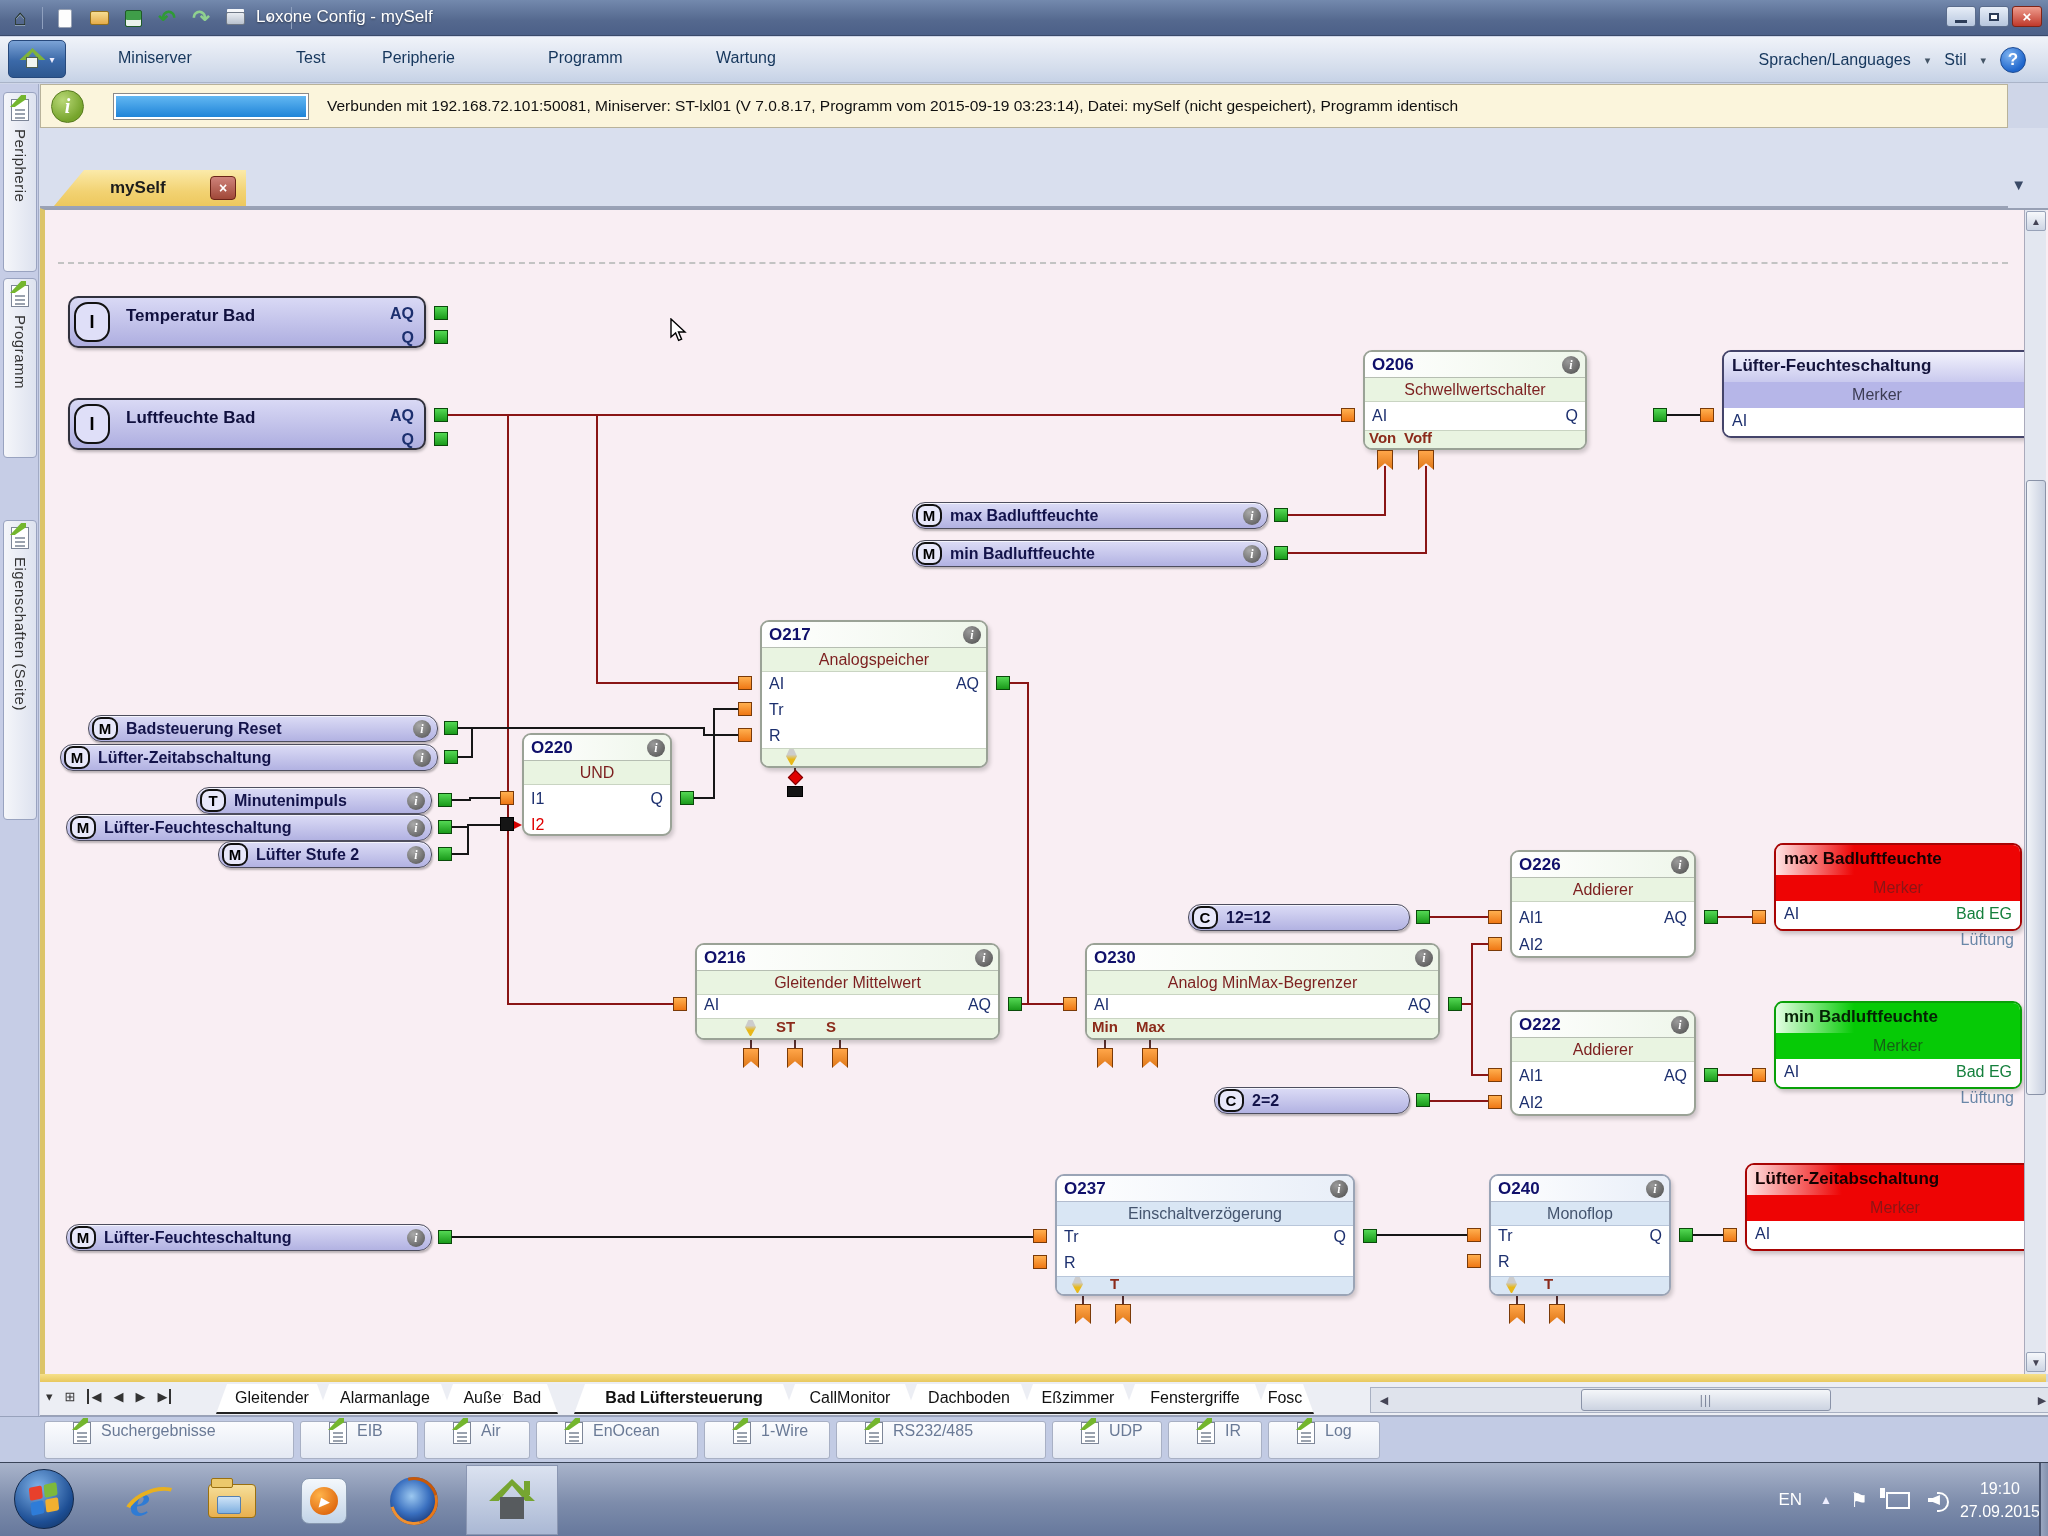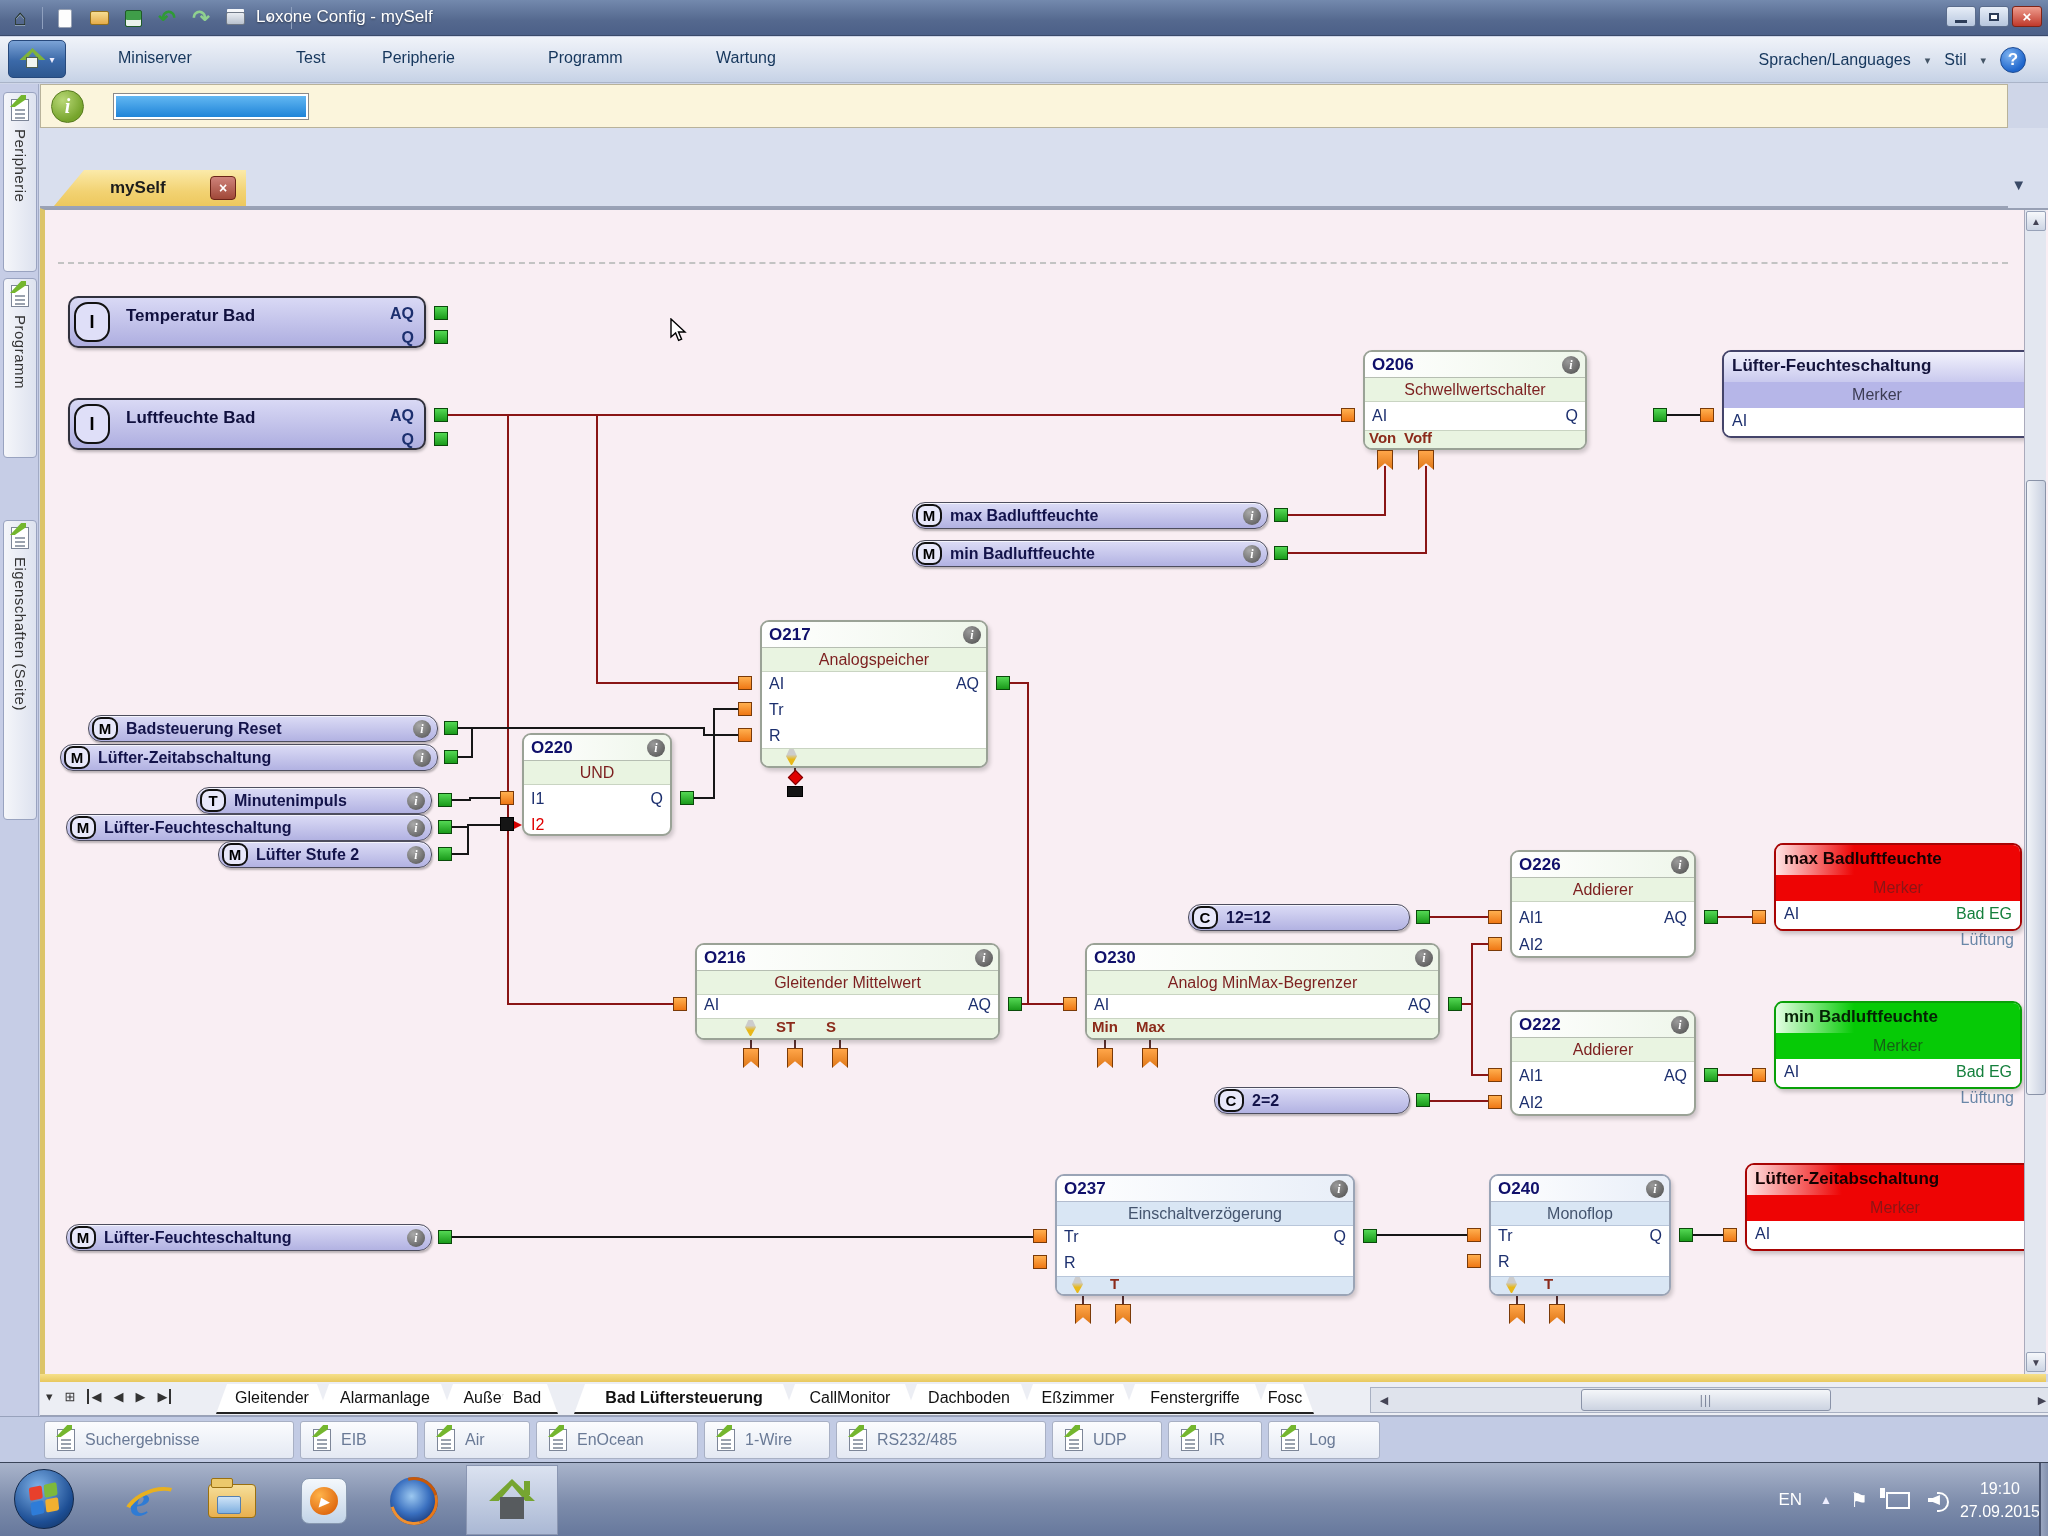--- a/index.html
+++ b/index.html
@@ -189,21 +189,21 @@
     filter:drop-shadow(0 0 1px #555);}
   .ptab.active{font-weight:bold;z-index:3;}
   .hscroll{position:absolute;top:5px;height:26px;background:#dfe3ec;border:1px solid #a8b0c2;}
   .harrow{position:absolute;top:1px;width:22px;height:22px;font-size:11px;color:#445;display:flex;align-items:center;justify-content:center;}
   .hthumb{position:absolute;top:1px;height:22px;background:linear-gradient(#f4f6f9,#ccd3e1);border:1px solid #8a93a8;border-radius:3px;
     display:flex;align-items:center;justify-content:center;color:#7a8398;font-size:12px;letter-spacing:1px;}
 
   
   .bottomtabs{position:absolute;left:0;top:1416px;width:2048px;height:46px;background:#c2cbe4;border-top:1px solid #98a2bc;}
   .btab{position:absolute;top:4px;height:38px;border:1px solid #a8b0c4;border-radius:3px;
-    background:linear-gradient(#fbfcfe,#e4e9f3);display:flex;align-items:center;gap:10px;padding:0 12px;}
+    background:linear-gradient(#fbfcfe,#e4e9f3);display:flex;gap:10px;padding:0 28px;}
   .btab .blabel{font-size:16px;color:#6a7a96;white-space:nowrap;}
 
   
   .taskbar{position:absolute;left:0;top:1462px;width:2048px;height:74px;
     background:linear-gradient(#a9b4cb,#7d8cab 55%,#66789c);border-top:1px solid #3a4458;}
   .orb{position:absolute;left:14px;top:6px;width:60px;height:60px;border-radius:50%;
     background:radial-gradient(circle at 40% 30%,#7fb2e8,#1d4e94 65%,#102a52);border:1px solid #12284a;
     display:flex;align-items:center;justify-content:center;}
   .flag4{width:28px;height:28px;display:grid;grid-template:13px 13px / 13px 13px;gap:2px;transform:rotate(-6deg) skewY(-6deg);}
   .flag4 i{border-radius:2px;}
@@ -312,20 +312,21 @@
       <span class="dd">▾</span>
       <span class="helpbtn">?</span>
     </div>
   </div>
 
   <div class="infobar">
     <span class="info-ico">i</span>
     <span class="progress">
         <i></i>
       </span>
+    <span class="info-text">Verbunden mit 192.168.72.101:50081, Miniserver: ST-lxl01 (V 7.0.8.17, Programm vom 2015-09-19 03:23:14), Datei: mySelf (nicht gespeichert), Programm identisch</span>
   </div>
 
   <div class="tabrow">
     <div class="doctab">
       <span class="dlabel">mySelf</span>
       <span class="dclose">×</span>
     </div>
     <div class="rail"></div>
     <span class="tab-dd">▼</span>
   </div>

